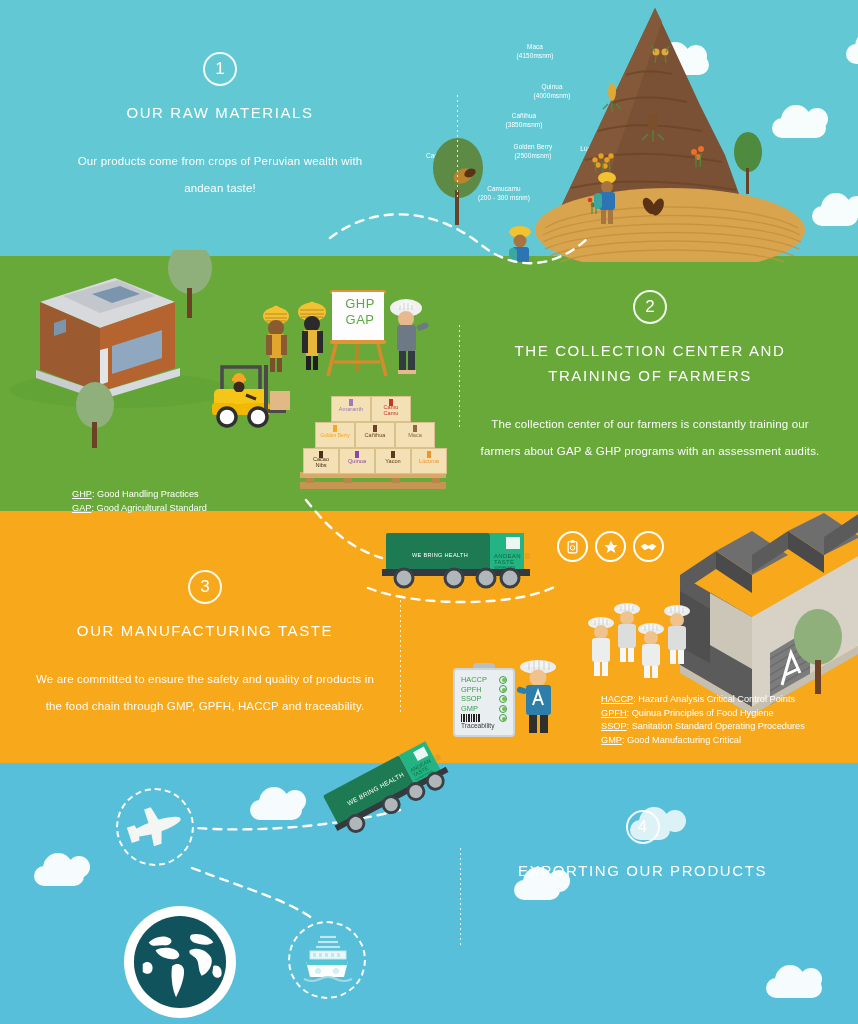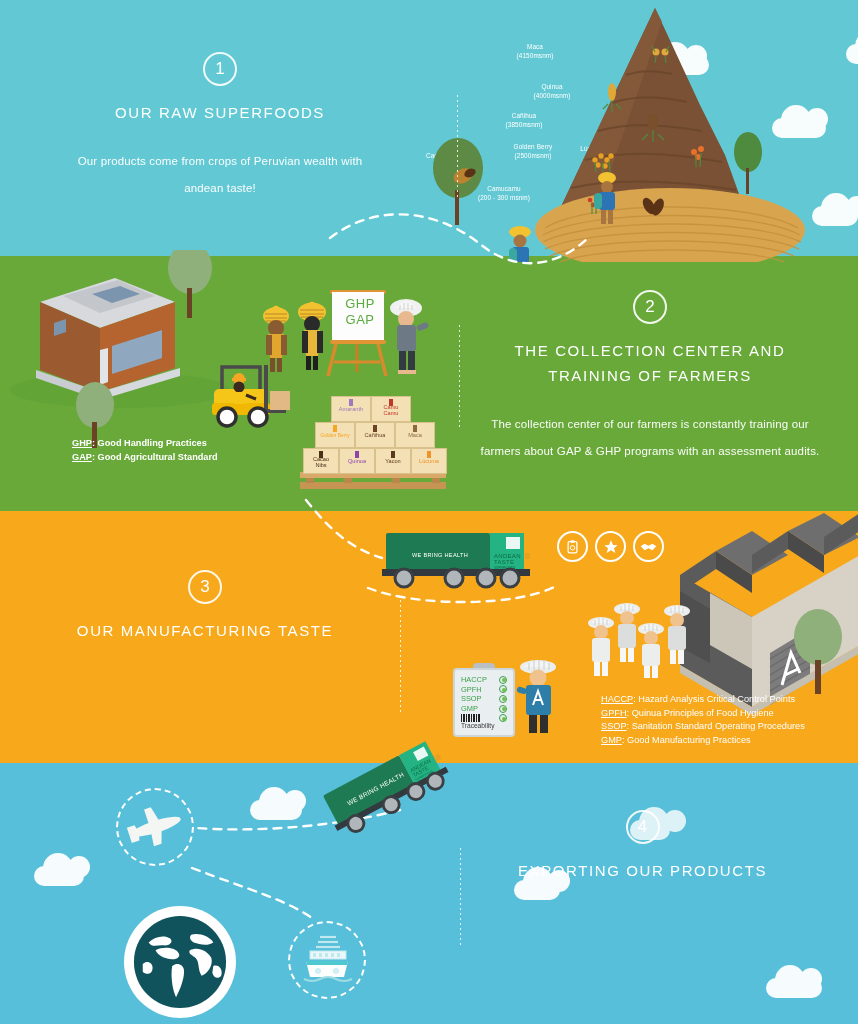--- a/index.html
+++ b/index.html
@@ -44,21 +44,21 @@
            background-image:linear-gradient(to bottom, rgba(255,255,255,.85) 50%, transparent 50%);
            background-size:1px 5px; }
   #vd1 { left:457px; top:95px;  height:103px; }
   #vd2 { left:459px; top:325px; height:104px; }
   #vd3 { left:400px; top:600px; height:112px; }
   #vd4 { left:460px; top:848px; height:100px; }
 
   
   .legend { position:absolute; z-index:45; color:#fff; font-size:9.2px; line-height:13.5px; }
   .legend .ac { text-decoration:underline; }
-  #legend-ghp { left:72px;  top:437px;font-weight:bold; }
+  #legend-ghp { left:72px;  top:488px; }
   #legend-haccp { left:601px; top:693px; }
 
   
   .cloud { position:absolute; background:#fff; border-radius:40px; z-index:5; opacity:.95; }
   .cloud::before, .cloud::after { content:""; position:absolute; background:#fff; border-radius:50%; }
 
   .cl-a { width:62px; height:20px; }
   .cl-a::before { width:30px; height:30px; left:9px; top:-13px; }
   .cl-a::after  { width:22px; height:22px; left:34px; top:-10px; }
 
@@ -645,34 +645,35 @@
     </g>
   </svg>
 
   <div class="vdots" id="vd1"></div>
   <div class="vdots" id="vd2"></div>
   <div class="vdots" id="vd3"></div>
   <div class="vdots" id="vd4"></div>
 
   <div class="textblock" id="tb-raw">
     <div class="step-circle">1</div>
-    <div class="step-title">OUR RAW SUPERFOODS</div>
+    <div class="step-title">OUR RAW MATERIALS</div>
     <div class="step-body">Our products come from crops of Peruvian wealth with andean taste!</div>
   </div>
 
   <div class="textblock" id="tb-collect">
     <div class="step-circle">2</div>
     <div class="step-title">THE COLLECTION CENTER AND
 TRAINING OF FARMERS</div>
     <div class="step-body">The collection center of our farmers is constantly training our farmers about GAP &amp; GHP programs with an assessment audits.</div>
   </div>
 
   <div class="textblock" id="tb-plant">
     <div class="step-circle">3</div>
     <div class="step-title">OUR MANUFACTURING TASTE</div>
+    <div class="step-body">We are committed to ensure the safety and quality of products in the food chain through GMP, GPFH, HACCP and traceability.</div>
   </div>
 
   <div class="textblock" id="tb-export">
     <div class="step-circle">4</div>
     <div class="step-title">EXPORTING OUR PRODUCTS</div>
   </div>
 
   <div class="legend" id="legend-ghp">
     <div>
       <span class="ac">GHP</span><span>: Good Handling Practices</span>
@@ -686,17 +687,17 @@
     <div>
       <span class="ac">HACCP</span><span>: Hazard Analysis Critical Control Points</span>
     </div>
     <div>
       <span class="ac">GPFH</span><span>: Quinua Principles of Food Hygiene</span>
     </div>
     <div>
       <span class="ac">SSOP</span><span>: Sanitation Standard Operating Procedures</span>
     </div>
     <div>
-      <span class="ac">GMP</span><span>: Good Manufacturing Practices</span>
+      <span class="ac">GMP</span><span>: Good Manufacturing Critical</span>
     </div>
   </div>
 
 </div>
 
 </body></html>

